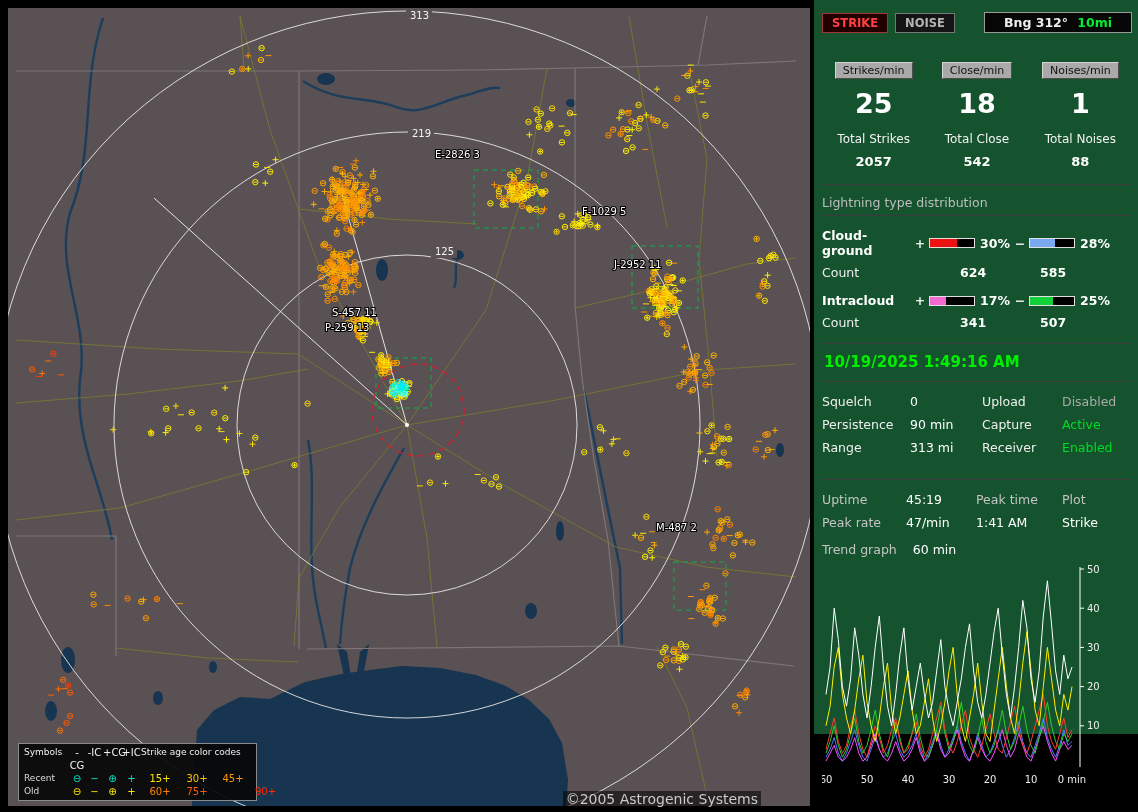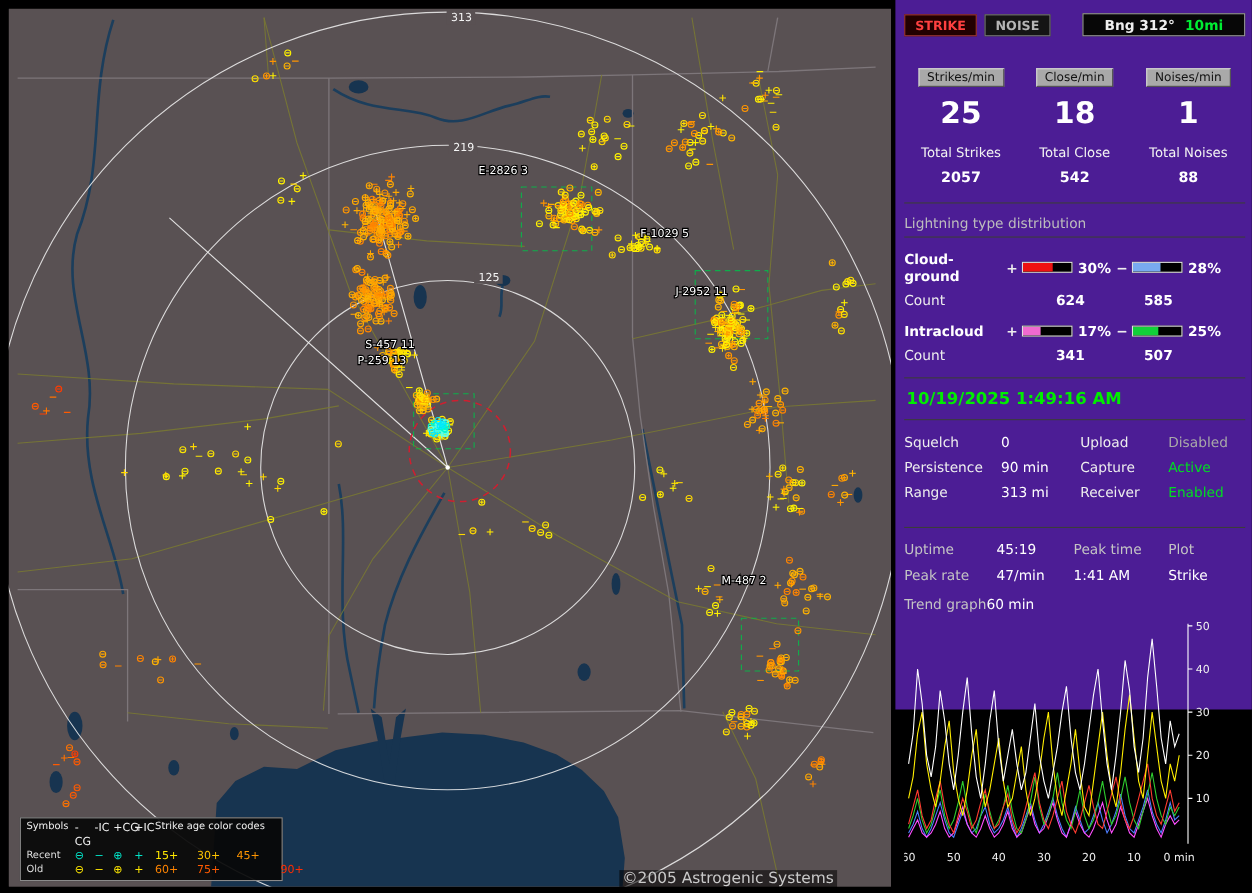--- a/index.html
+++ b/index.html
@@ -9,23 +9,23 @@
   #maparea{position:absolute;left:8px;top:8px;width:802px;height:798px}
   #map{display:block;background:#595153}
   #map text{font-family:"DejaVu Sans",sans-serif}
   #copyright{position:absolute;right:49px;bottom:-1px;font-size:14px;color:#c9c9c9;
     background:rgba(0,0,0,.55);padding:0 3px}
   #legend{position:absolute;left:10px;bottom:5px;background:rgba(8,8,8,.93);
     border:1px solid #8a8a8a;padding:2px 5px;font-size:9px;line-height:13px;
     display:grid;grid-template-columns:44px 18px 17px 19px 19px 38px 36px 36px;color:#ddd}
   #legend .hdr{color:#f0f0f0}
   #legend .age-title{grid-column:6 / span 3;color:#f0f0f0}
-  #legend .sym{font-size:10px}
+  #legend .sym{text-align:center;font-size:10px}
   
-  #sidebar{position:absolute;left:814px;top:0;width:324px;height:645px;padding:12px 6px 2px 8px;background:#4c1d95}
+  #sidebar{position:absolute;left:814px;top:0;width:324px;height:734px;padding:12px 6px 2px 8px;background:#14532d}
   .topbar{display:flex;align-items:center;gap:7px;margin-bottom:26px}
   .btn{font-size:11.5px;font-weight:bold;padding:2px 9px;border:1px solid #777;background:#141414;cursor:pointer}
   .btn.strike{color:#ff4040;border-color:#a03636;background:#220000}
   .btn.noise{color:#b5b5b5}
   .bngbox{margin-left:auto;display:flex;justify-content:space-between;align-items:center;
     width:148px;border:1px solid #9a9a9a;background:#070707;padding:2px 19px;font-size:12.5px;font-weight:bold}
   .bng10{color:#00ee33}
   .rates{display:flex;text-align:center;margin-bottom:4px}
   .ratecol{flex:1}
   .chip{display:inline-block;background:#a9a9a9;color:#121212;font-size:11px;padding:1px 7px;
@@ -45,21 +45,21 @@
   .count-row .c1{width:92px}
   .count-row .c2{width:100px;padding-left:46px;font-weight:bold;color:#fff}
   .count-row .c3{padding-left:26px;font-weight:bold;color:#fff}
   .clock{color:#00ee00;font-weight:bold;font-size:15px;padding:9px 2px 10px;
     border-top:1px solid #3c3c3c;border-bottom:1px solid #3c3c3c;margin:2px 0 12px}
   .grid4{display:grid;grid-template-columns:88px 72px 80px 68px;row-gap:8px;font-size:12.5px;margin-bottom:24px}
   .session{display:grid;grid-template-columns:84px 70px 86px 64px;row-gap:8px;font-size:12.5px;
     margin:8px 0 2px;padding-top:12px;border-top:1px solid #3c3c3c}
   .slabel{color:#c4c4c4}
   .val{color:#fff}
-  .trend-row{display:flex;font-size:12.5px;margin:12px 0 6px}
+  .trend-row{display:flex;gap:16px;font-size:12.5px;margin:12px 0 6px}
   #trend{display:block}
   #trend text{font-family:"DejaVu Sans",sans-serif}
 </style>
 </head>
 <body>
 
 <div id="maparea">
   <svg id="map" width="802" height="798">
       <rect width="802" height="798" fill="#595153"></rect>
       <path d="M183,812 L189,722 L206,702 L232,689 L262,691 L297,674 L333,666 L362,662 L394,658 L432,660 L468,667 L498,678 L521,692 L541,711 L554,735 L560,772 L557,812 Z" fill="#173450"></path>

